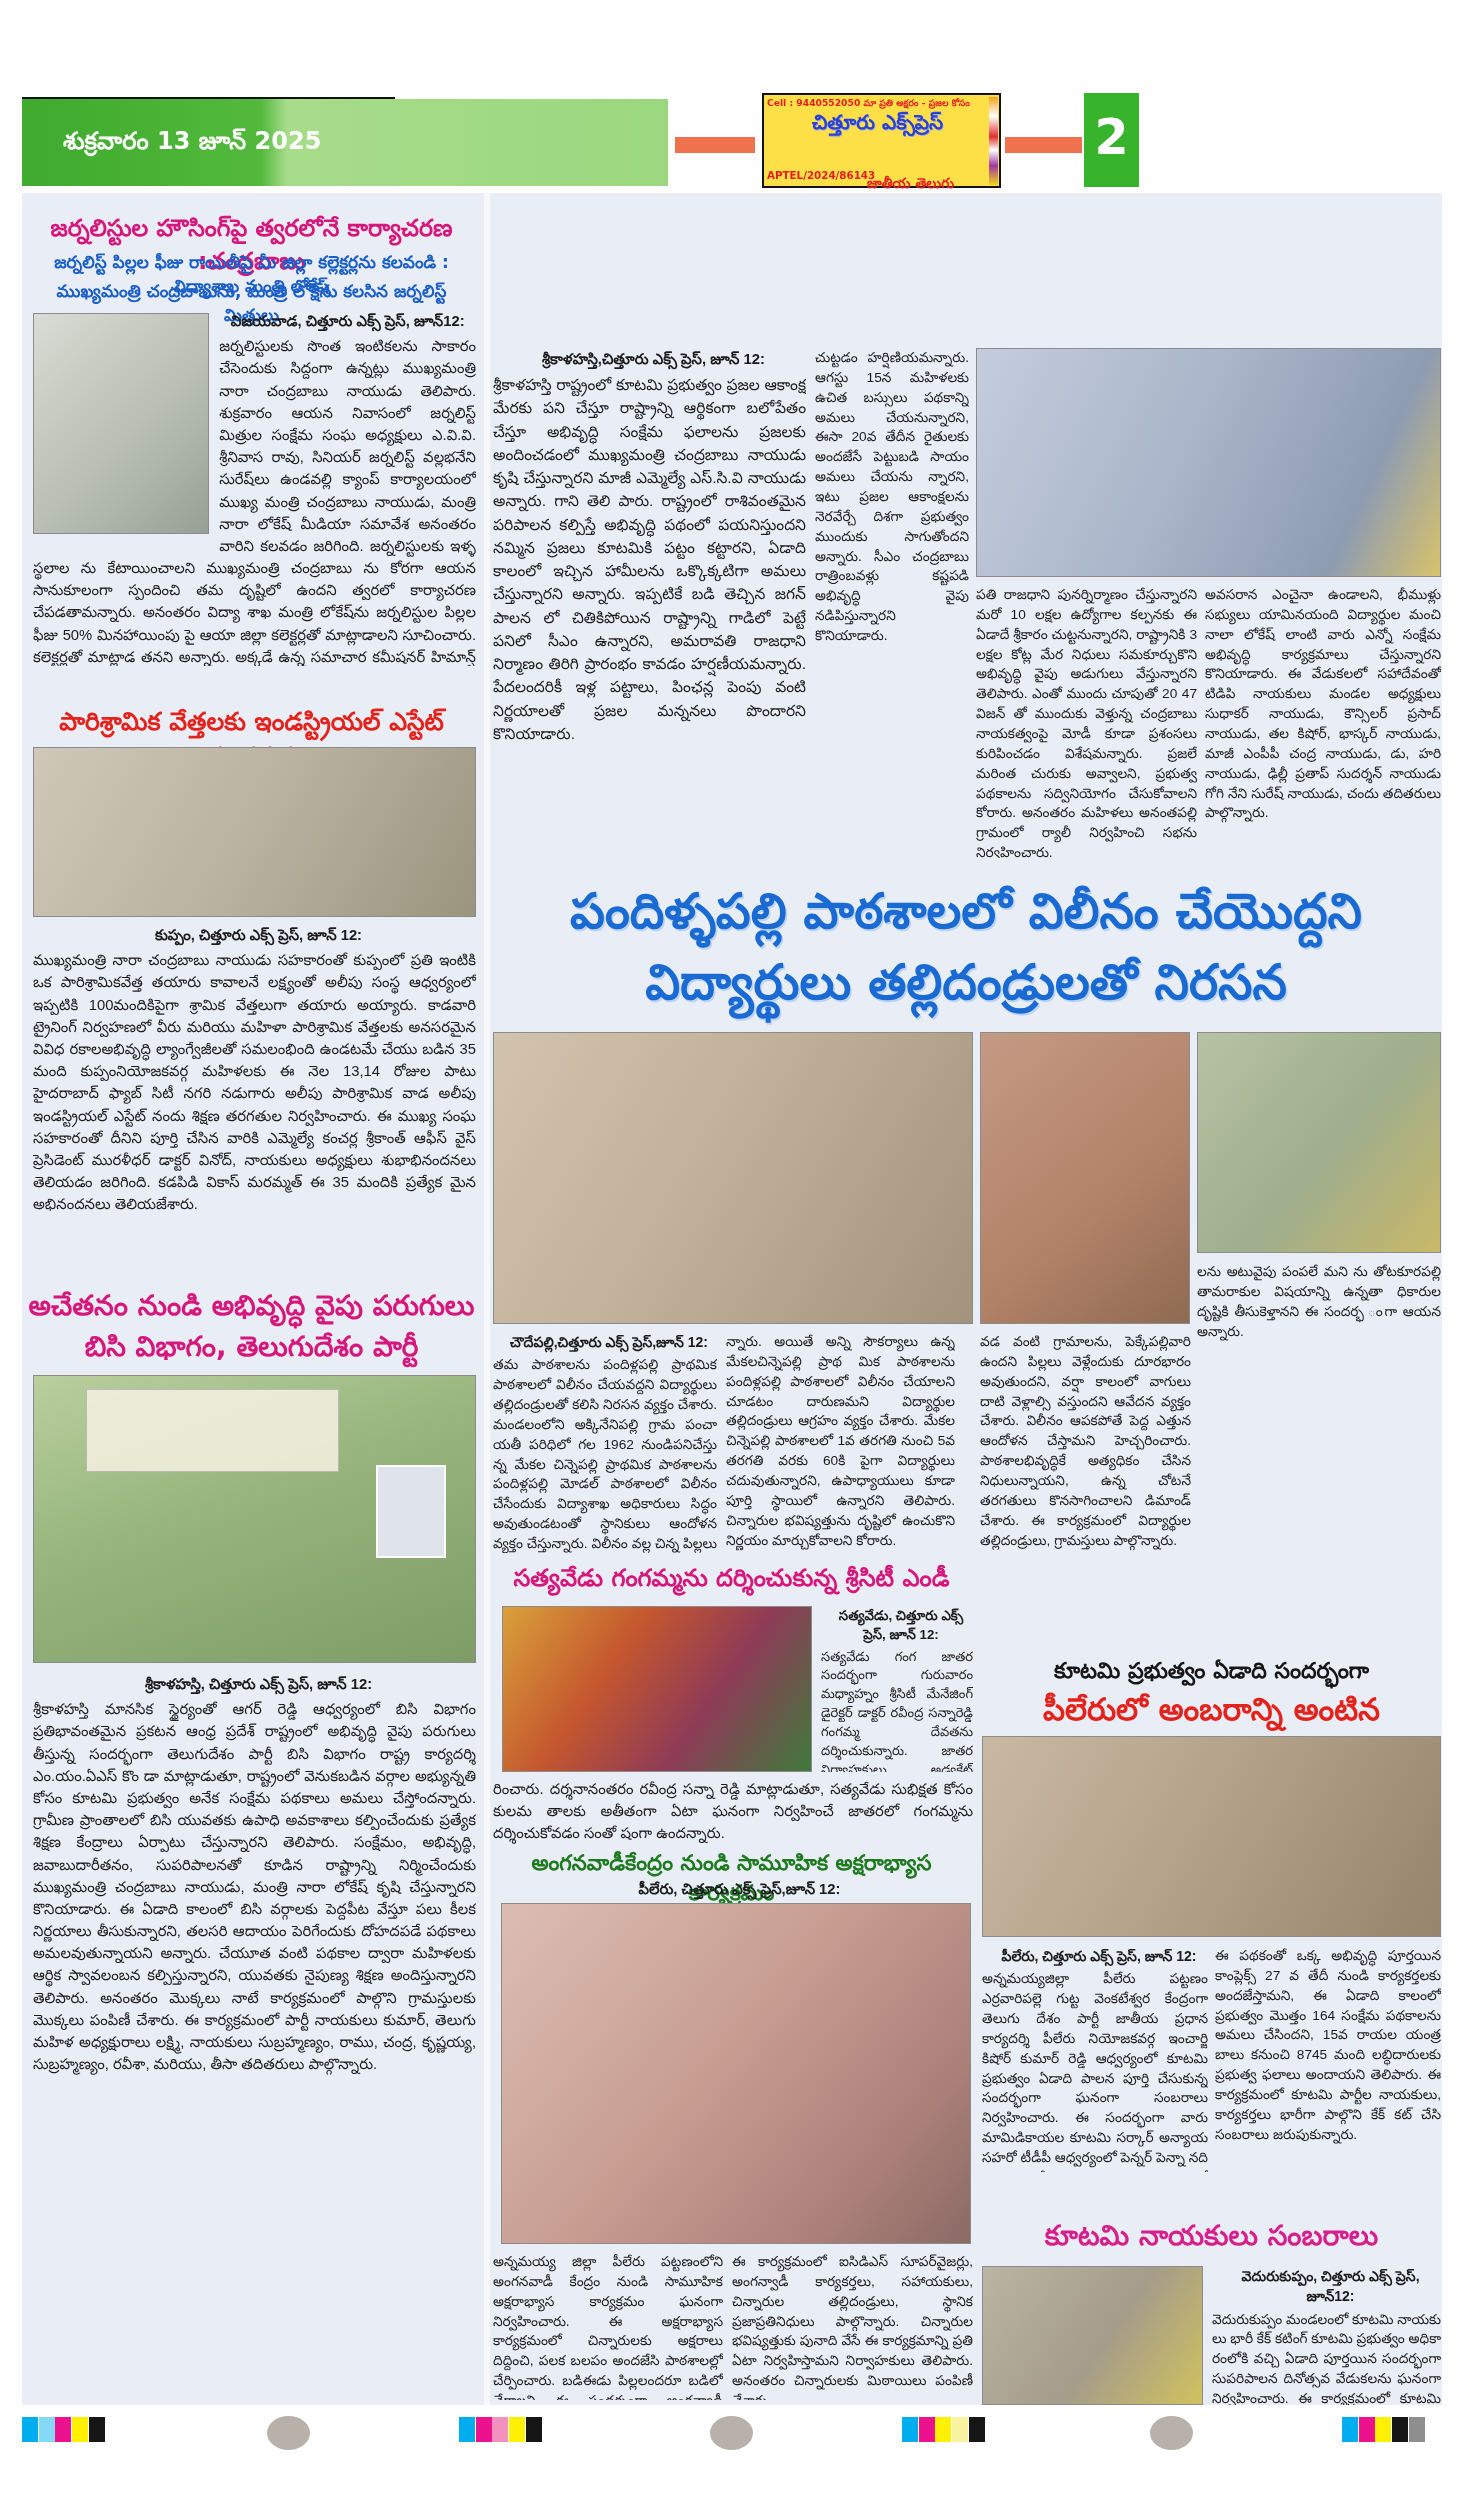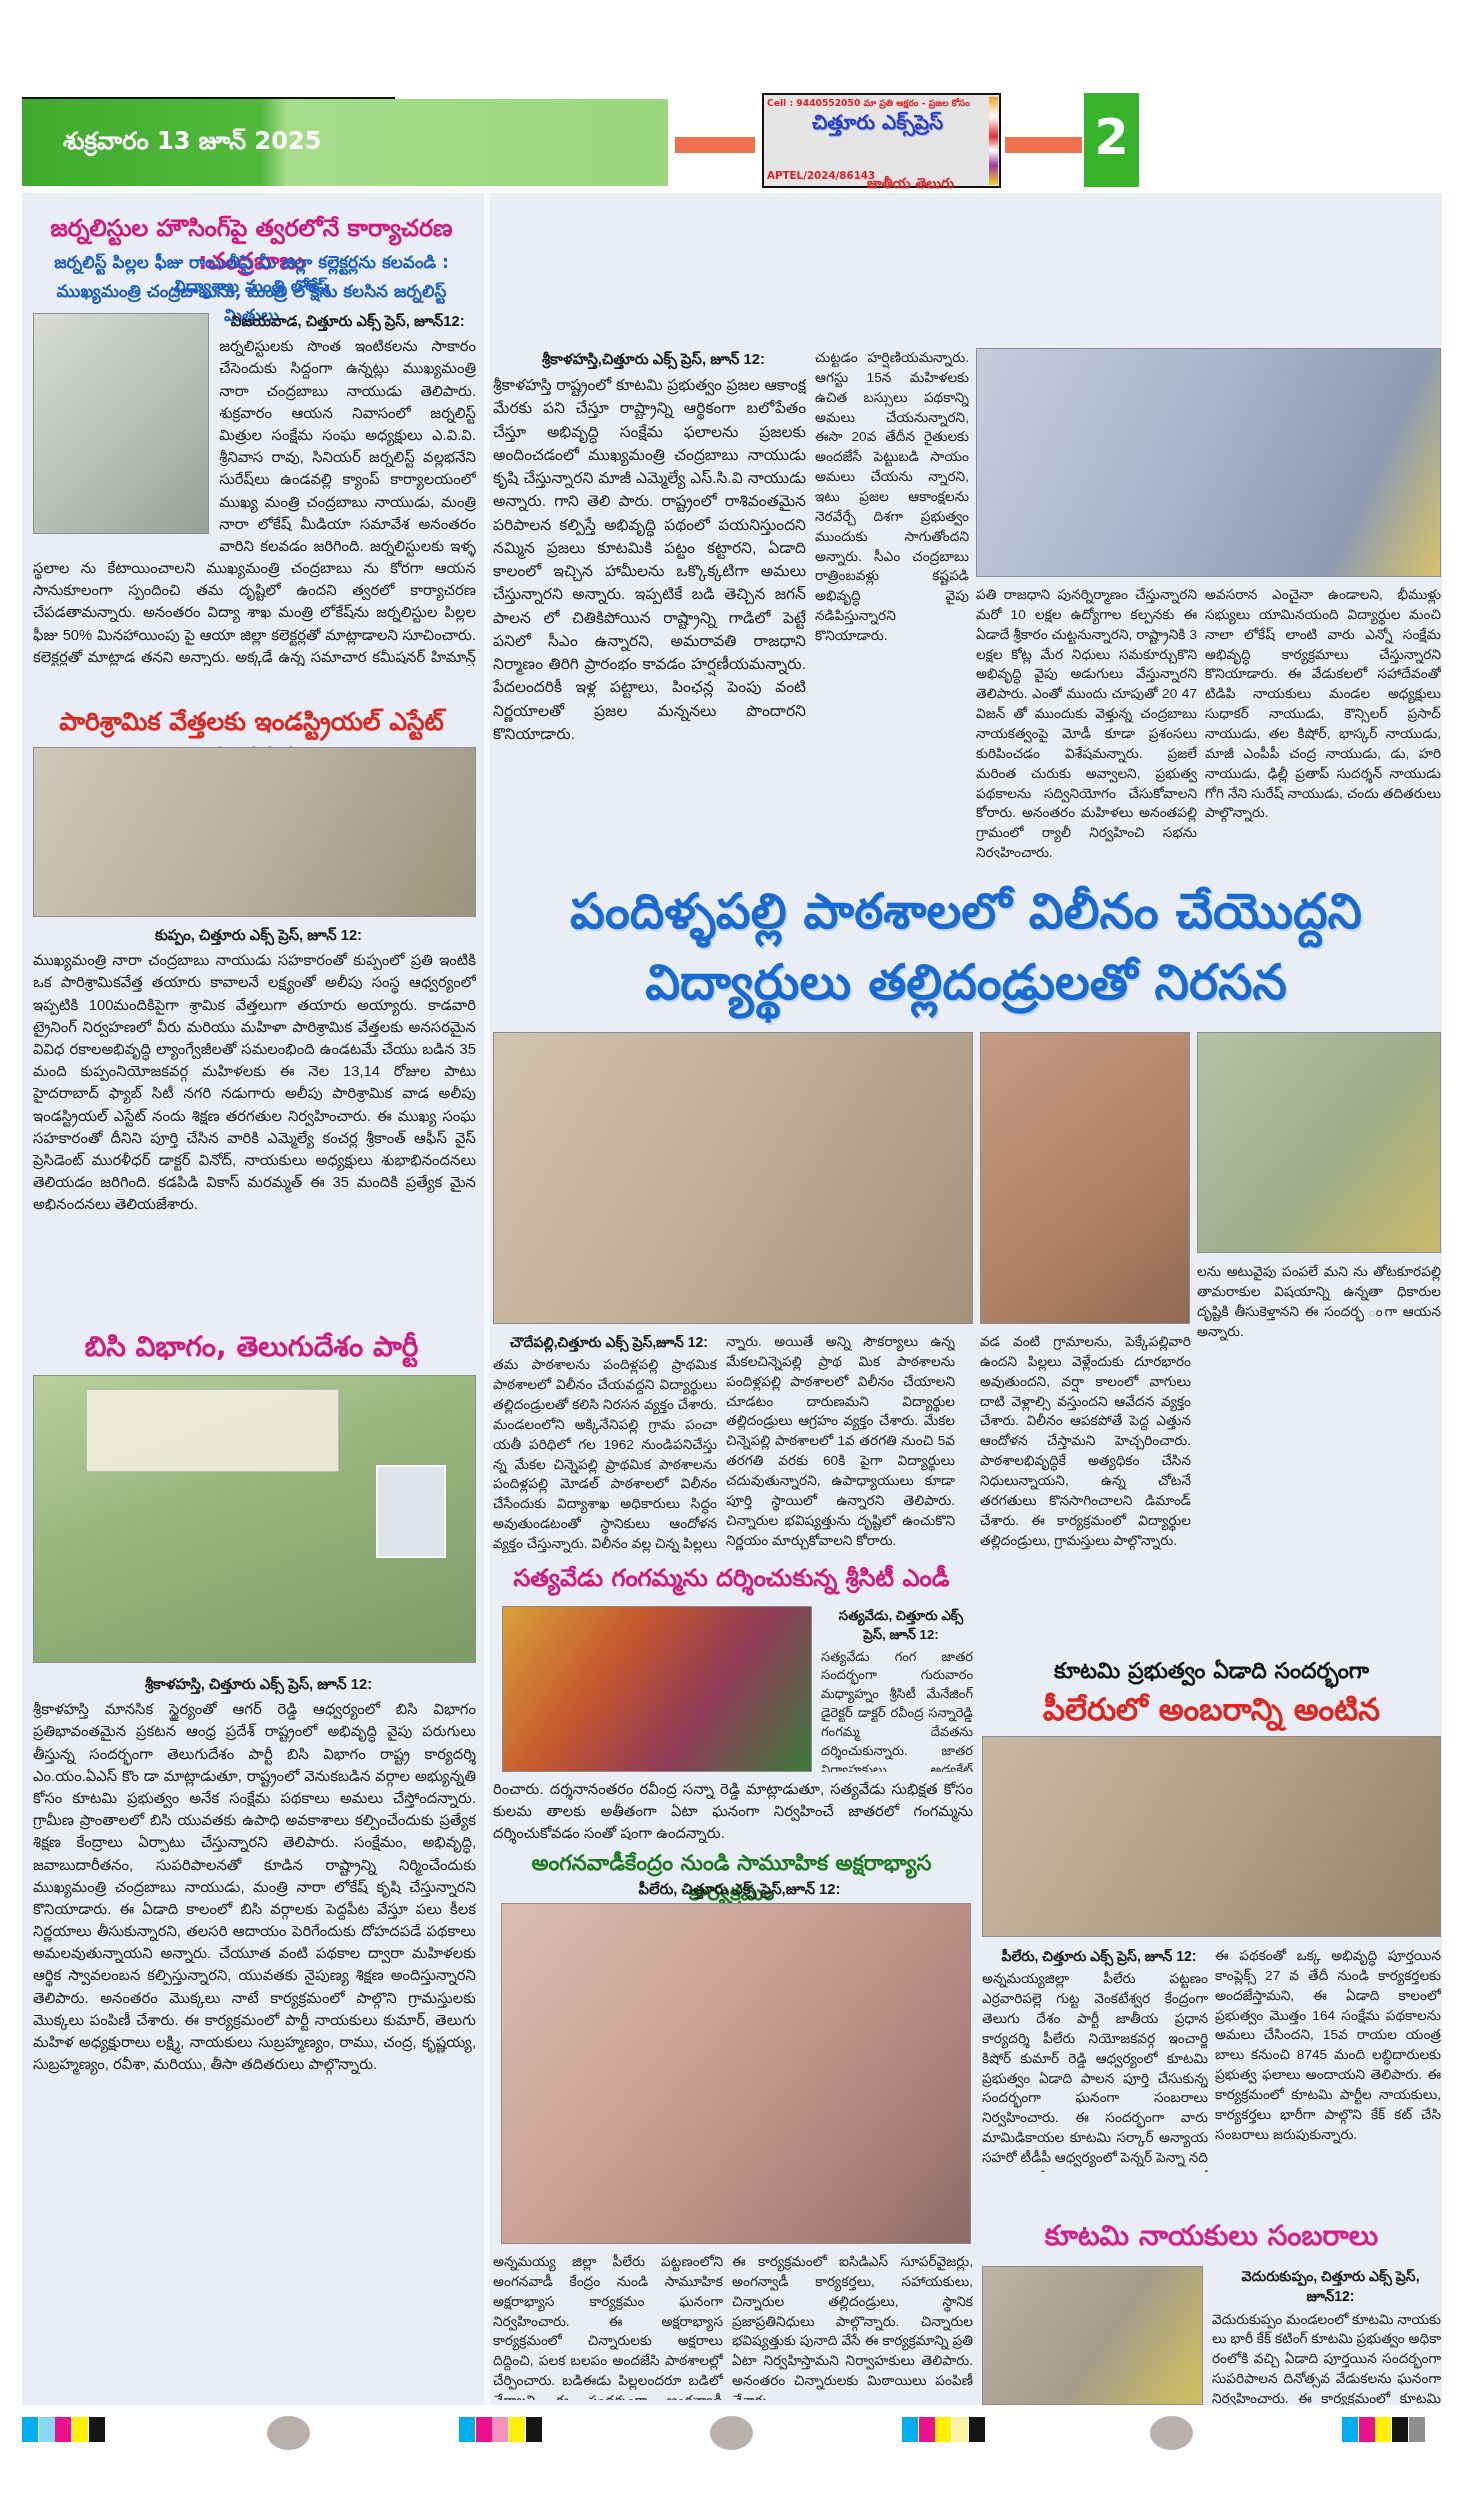--- a/index.html
+++ b/index.html
@@ -24,21 +24,21 @@
 
   <div class="abs" style="left:22px;top:97px;width:373px;height:2.2px;background:#111;"></div>
 
   <div class="abs" style="left:22px;top:99px;width:646px;height:87px;
               background:linear-gradient(90deg,#3faa2e 0%,#52b93c 37%,#a7dc8a 41%,#9bd77f 100%);">
     <div class="abs hl" style="left:41px;top:28px;font-size:24px;color:#ffffff;">శుక్రవారం 13 జూన్ 2025</div>
   </div>
 
   <div class="abs" style="left:675px;top:137px;width:80px;height:16px;background:#f0714e;"></div>
 
-  <div class="abs" style="left:762px;top:93px;width:239px;height:95px;background:#e5e5e5;border:2.2px solid #111;box-sizing:border-box;">
+  <div class="abs" style="left:762px;top:93px;width:239px;height:95px;background:#fde047;border:2.2px solid #111;box-sizing:border-box;">
     <div class="abs hl" style="left:3px;top:1.5px;width:221px;font-size:9.2px;color:#e41e20;white-space:nowrap;overflow:hidden;">Cell : 9440552050   మా ప్రతి అక్షరం - ప్రజల కోసం</div>
     <div class="abs hl" style="left:0;top:16px;width:227px;text-align:center;font-size:20px;color:#2b3fd0;
                 text-shadow:0.7px 0.7px 0 #9aa6e8;line-height:1.1;">చిత్తూరు ఎక్స్‌ప్రెస్</div>
     <div class="abs hl" style="left:3px;top:74px;font-size:10.3px;color:#e41e20;">APTEL/2024/86143</div>
     <div class="abs hl" style="left:103px;top:72px;font-size:14px;color:#e41e20;margin-top:8px;">జాతీయ తెలుగు దినపత్రిక</div>
     <div class="abs" style="right:1.5px;top:1.5px;width:8.9px;height:88px;
                 background:linear-gradient(180deg,#f6a21c 0%,#ffffff 22%,#e23131 45%,#ffffff 60%,#a03ba0 78%,#f3d21a 100%);"></div>
   </div>
 
   <div class="abs" style="left:1005px;top:137px;width:77px;height:16px;background:#f0714e;"></div>
@@ -61,20 +61,21 @@
   </div>
 
   <div class="abs hl center" style="left:28px;top:707px;width:447px;font-size:25px;color:#e3231c;">పారిశ్రామిక వేత్తలకు ఇండస్ట్రియల్ ఎస్టేట్ సందర్శన</div>
   <div class="abs photo" style="left:33px;top:747px;width:443px;height:170px;
               background:linear-gradient(120deg,#cfc8b8 0%,#b9b2a0 50%,#9b957f 100%);"></div>
   <div class="abs body-text jtext" style="left:33px;top:924px;width:443px;height:354px;">
     <span class="dateline">కుప్పం, చిత్తూరు ఎక్స్ ప్రెస్, జూన్ 12:</span>
     <span>ముఖ్యమంత్రి నారా చంద్రబాబు నాయుడు సహకారంతో కుప్పంలో ప్రతి ఇంటికి ఒక పారిశ్రామికవేత్త తయారు కావాలనే లక్ష్యంతో అలీపు సంస్థ ఆధ్వర్యంలో ఇప్పటికి 100మందికిపైగా శ్రామిక వేత్తలుగా తయారు అయ్యారు. కాడవారి ట్రైనింగ్ నిర్వహణలో వీరు మరియు మహిళా పారిశ్రామిక వేత్తలకు అనసరమైన వివిధ రకాలఅభివృద్ధి ల్యాంగ్వేజీలతో సమలంభింది ఉండటమే చేయు బడిన 35 మంది కుప్పంనియోజకవర్గ మహిళలకు ఈ నెల 13,14 రోజుల పాటు హైదరాబాద్ ఫ్యాబ్ సిటీ నగరి నడుగారు అలీపు పారిశ్రామిక వాడ అలీపు ఇండస్ట్రియల్ ఎస్టేట్ నందు శిక్షణ తరగతుల నిర్వహించారు. ఈ ముఖ్య సంఘ సహకారంతో దీనిని పూర్తి చేసిన వారికి ఎమ్మెల్యే కంచర్ల శ్రీకాంత్ ఆఫీస్ వైస్ ప్రెసిడెంట్ మురళీధర్ డాక్టర్ వినోద్, నాయకులు అధ్యక్షులు శుభాభినందనలు తెలియడం జరిగింది. కడపిడి వికాస్ మరమ్మత్ ఈ 35 మందికి ప్రత్యేక మైన అభినందనలు తెలియజేశారు.</span>
   </div>
 
+  <div class="abs hl center" style="left:28px;top:1289px;width:447px;font-size:28px;color:#d6177b;">అచేతనం నుండి అభివృద్ధి వైపు పరుగులు</div>
   <div class="abs hl center" style="left:28px;top:1330px;width:447px;font-size:28px;color:#d6177b;">బిసి విభాగం, తెలుగుదేశం పార్టీ</div>
   <div class="abs photo" style="left:33px;top:1375px;width:443px;height:288px;
               background:linear-gradient(160deg,#b9cf9e 0%,#96b47c 45%,#7e9c66 100%);">
     <div class="abs" style="left:52px;top:13.3px;width:251px;height:81px;background:#f2efdd;opacity:.9;border:0.7px solid #bbb;"></div>
     <div class="abs" style="right:29.5px;top:89px;width:66px;height:89px;background:#dfe3ea;border:2.2px solid #ffffff;"></div>
   </div>
   <div class="abs body-text jtext" style="left:33px;top:1673px;width:443px;height:723px;">
     <span class="dateline">శ్రీకాళహస్తి, చిత్తూరు ఎక్స్ ప్రెస్, జూన్ 12:</span>
     <span>శ్రీకాళహస్తి మానసిక స్థైర్యంతో ఆగర్ రెడ్డి ఆధ్వర్యంలో బిసి విభాగం ప్రతిభావంతమైన ప్రకటన ఆంధ్ర ప్రదేశ్ రాష్ట్రంలో అభివృద్ధి వైపు పరుగులు తీస్తున్న సందర్భంగా తెలుగుదేశం పార్టీ బిసి విభాగం రాష్ట్ర కార్యదర్శి ఎం.యం.ఏఎస్ కొం డా మాట్లాడుతూ, రాష్ట్రంలో వెనుకబడిన వర్గాల అభ్యున్నతి కోసం కూటమి ప్రభుత్వం అనేక సంక్షేమ పథకాలు అమలు చేస్తోందన్నారు. గ్రామీణ ప్రాంతాలలో బిసి యువతకు ఉపాధి అవకాశాలు కల్పించేందుకు ప్రత్యేక శిక్షణ కేంద్రాలు ఏర్పాటు చేస్తున్నారని తెలిపారు. సంక్షేమం, అభివృద్ధి, జవాబుదారీతనం, సుపరిపాలనతో కూడిన రాష్ట్రాన్ని నిర్మించేందుకు ముఖ్యమంత్రి చంద్రబాబు నాయుడు, మంత్రి నారా లోకేష్ కృషి చేస్తున్నారని కొనియాడారు. ఈ ఏడాది కాలంలో బిసి వర్గాలకు పెద్దపీట వేస్తూ పలు కీలక నిర్ణయాలు తీసుకున్నారని, తలసరి ఆదాయం పెరిగేందుకు దోహదపడే పథకాలు అమలవుతున్నాయని అన్నారు. చేయూత వంటి పథకాల ద్వారా మహిళలకు ఆర్థిక స్వావలంబన కల్పిస్తున్నారని, యువతకు నైపుణ్య శిక్షణ అందిస్తున్నారని తెలిపారు. అనంతరం మొక్కలు నాటే కార్యక్రమంలో పాల్గొని గ్రామస్తులకు మొక్కలు పంపిణీ చేశారు. ఈ కార్యక్రమంలో పార్టీ నాయకులు కుమార్, తెలుగు మహిళ అధ్యక్షురాలు లక్ష్మి, నాయకులు సుబ్రహ్మణ్యం, రాము, చంద్ర, కృష్ణయ్య, సుబ్రహ్మణ్యం, రవీశా, మరియు, తీసా తదితరులు పాల్గొన్నారు.</span>
   </div>

